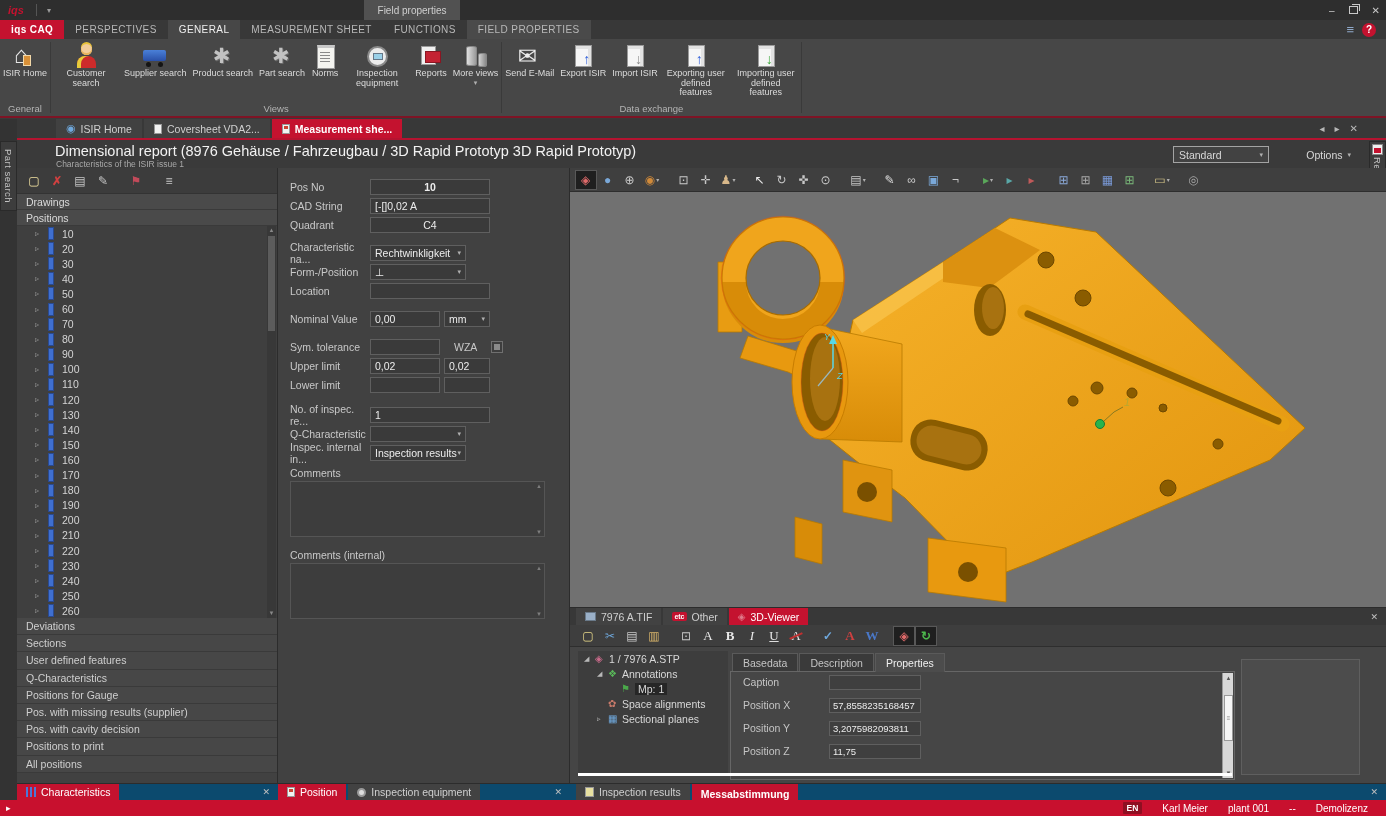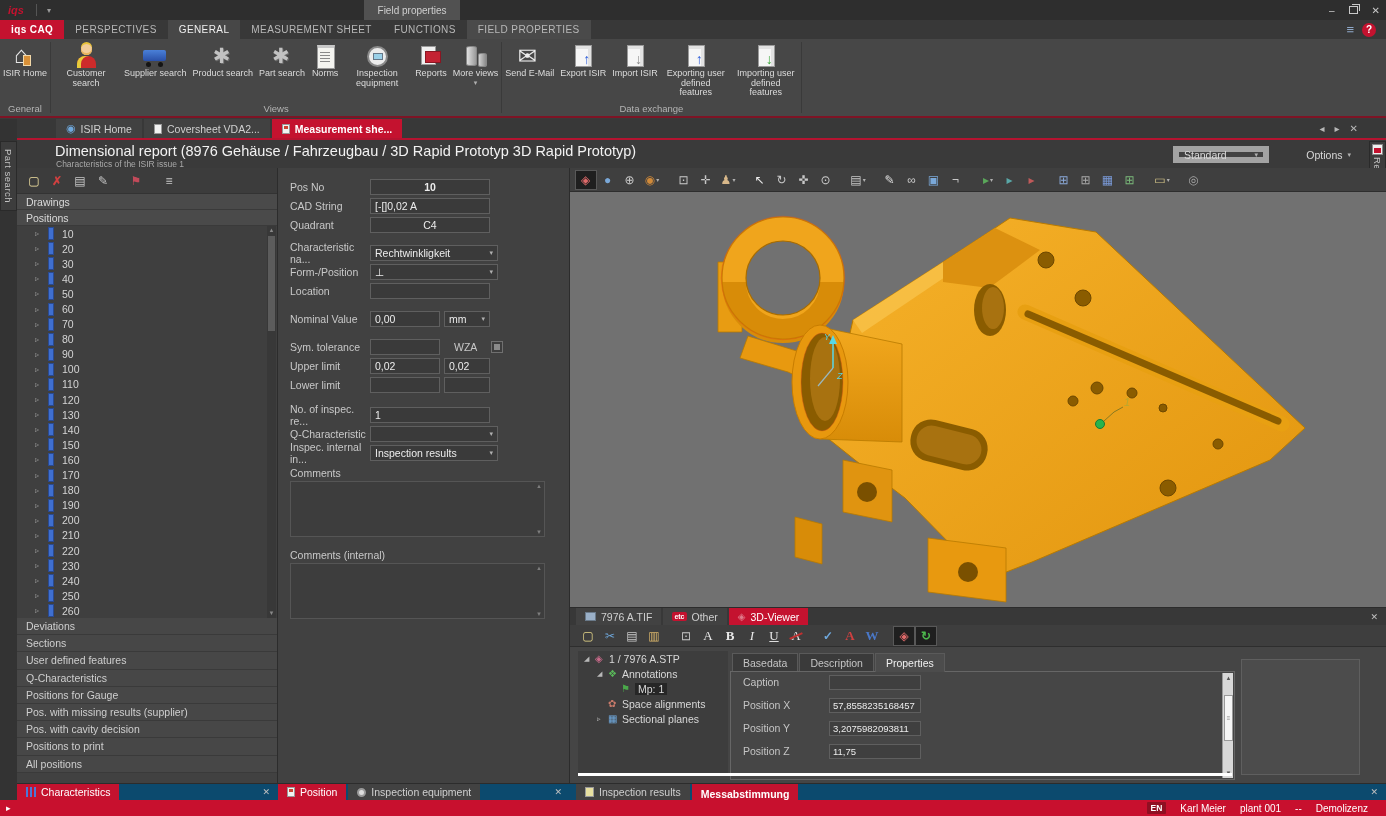--- a/index.html
+++ b/index.html
@@ -68,21 +68,21 @@
   .dtab{display:flex;align-items:center;gap:5px;padding:0 10px;font-size:10.5px;color:#d0d0d0;background:#414141;margin-right:2px;}
   .dtab.active{background:#c4122f;color:#fff;font-weight:bold;}
   .dico{font-size:11px;line-height:1;}
   #docbar .nav{margin-left:auto;display:flex;align-items:center;gap:10px;padding-right:28px;color:#b8b8b8;font-size:10px;}
   .railgear{position:absolute;left:2px;top:121px;font-size:13px;color:#b0b0b0;}
 
   
   #pagehead{position:absolute;left:17px;top:142px;width:1352px;height:26px;background:#3a3a3a;}
   #pagetitle{position:absolute;left:38px;top:1px;font-size:14.5px;color:#f2f2f2;}
   #pagesub{position:absolute;left:39px;top:17px;font-size:8.5px;color:#a8a8a8;}
-  #preset{position:absolute;right:100px;top:4px;width:96px;height:17px;background:#424242;border:6px solid #a3a3a3;display:flex;align-items:center;font-size:10.5px;color:#d8d8d8;padding:0 5px;}
+  #preset{position:absolute;right:100px;top:4px;width:96px;height:17px;background:#424242;border:1px solid #a3a3a3;display:flex;align-items:center;font-size:10.5px;color:#d8d8d8;padding:0 5px;}
   #preset .car{margin-left:auto;font-size:7px;color:#b0b0b0;}
   #optionsbtn{position:absolute;right:18px;top:4px;height:17px;display:flex;align-items:center;gap:5px;font-size:10.5px;color:#d8d8d8;}
 
   
   #lrail{position:absolute;left:0;top:119px;width:17px;height:681px;background:#333;}
   #lrail .vtab{position:absolute;left:0;top:22px;width:17px;height:70px;background:#3d3d3d;border:1px solid #2a2a2a;display:flex;align-items:center;justify-content:center;}
   .vtext{writing-mode:vertical-rl;font-size:9.5px;color:#c4c4c4;letter-spacing:.5px;}
   #rrail{position:absolute;right:0;top:141px;width:17px;height:64px;background:#3d3d3d;border:1px solid #2a2a2a;display:flex;flex-direction:column;align-items:center;padding-top:2px;gap:2px;}
   .rrico{width:11px;height:11px;background:#f0f0f0;border:1px solid #888;position:relative;}
   .rrico::after{content:"";position:absolute;left:1px;top:3px;width:7px;height:5px;background:#c4122f;}
@@ -130,21 +130,21 @@
   
   #midpanel{position:absolute;left:278px;top:168px;width:292px;height:615px;background:#414141;border-right:1px solid #2c2c2c;}
   .frow{display:flex;align-items:center;height:16px;margin:3px 10px 3px 12px;}
   .flabel{width:80px;font-size:10.5px;color:#c8c8c8;flex-shrink:0;}
   .fi{height:16px;background:#3a3a3a;border:1px solid #5f5f5f;color:#ececec;font-size:10.5px;font-family:"Liberation Sans",sans-serif;padding:0 4px;outline:none;}
   .fi.full{width:120px;}
   .fi.half{width:70px;margin-right:4px;}
   .fi.half2{width:46px;}
   .fi.center{text-align:center;}
   .fi.bold{font-weight:bold;}
-  .fsel{width:128px;height:16px;background:#3a3a3a;border:1px solid #5f5f5f;display:flex;align-items:center;font-size:10.5px;color:#ececec;padding:0 4px;}
+  .fsel{width:96px;height:16px;background:#3a3a3a;border:1px solid #5f5f5f;display:flex;align-items:center;font-size:10.5px;color:#ececec;padding:0 4px;}
   .fsel .car{margin-left:auto;font-size:7px;color:#b0b0b0;}
   .fsel.half{width:46px;}
   .wza{font-size:10.5px;color:#c8c8c8;margin-left:10px;}
   .chk{width:12px;height:12px;background:#3e3e3e;border:1px solid #707070;margin-left:14px;position:relative;}
   .chk::after{content:"";position:absolute;left:2px;top:2px;width:6px;height:6px;background:#8a8a8a;}
   .gap8{height:6px;} .gap10{height:8px;}
   .ftalabel{margin:6px 10px 2px 12px;font-size:10.5px;color:#c8c8c8;}
   .fta{position:relative;margin:0 24px 0 12px;height:56px;background:#3d3d3d;border:1px solid #555;}
   .fta .cnr{position:absolute;right:2px;font-size:6px;color:#7e7e7e;}
   .fta .cnr.t{top:1px;} .fta .cnr.b{bottom:1px;}
@@ -179,21 +179,21 @@
   #propscroll{position:absolute;right:1px;top:1px;bottom:1px;width:11px;background:#d8d8d8;border-left:1px solid #9a9a9a;}
   #propscroll .a{position:absolute;left:0;width:11px;height:10px;font-size:6px;color:#555;text-align:center;line-height:10px;}
   #propscroll .a.up{top:0;} #propscroll .a.dn{bottom:0;}
   #propscroll .th{position:absolute;left:1px;top:22px;width:9px;height:46px;background:#f6f6f6;border:1px solid #9a9a9a;display:flex;align-items:center;justify-content:center;font-size:6px;color:#888;}
   #whiteline{position:absolute;left:8px;top:126px;width:654px;height:3px;background:#fff;}
   #preview{position:absolute;left:671px;top:12px;width:119px;height:116px;background:#4c4c4c;border:1px solid #5f5f5f;}
 
   
   #statusbar{position:absolute;left:0;top:800px;width:1386px;height:16px;background:#c8102e;display:flex;align-items:center;font-size:10px;color:#fff;}
   #statusbar .sico{margin-left:6px;font-size:9px;}
-  #statusbar .right{margin-left:auto;display:flex;align-items:center;gap:14px;padding-right:18px;}
+  #statusbar .right{margin-left:auto;display:flex;align-items:center;gap:20px;padding-right:18px;}
   .langbadge{background:#8f0f22;padding:1px 4px;font-size:8.5px;font-weight:bold;border-radius:1px;}
 </style>
 </head>
 <body>
 
 <div id="app">
 
   <div id="titlebar">
     <span class="logo">iqs</span>
     <span class="qsep"></span>

